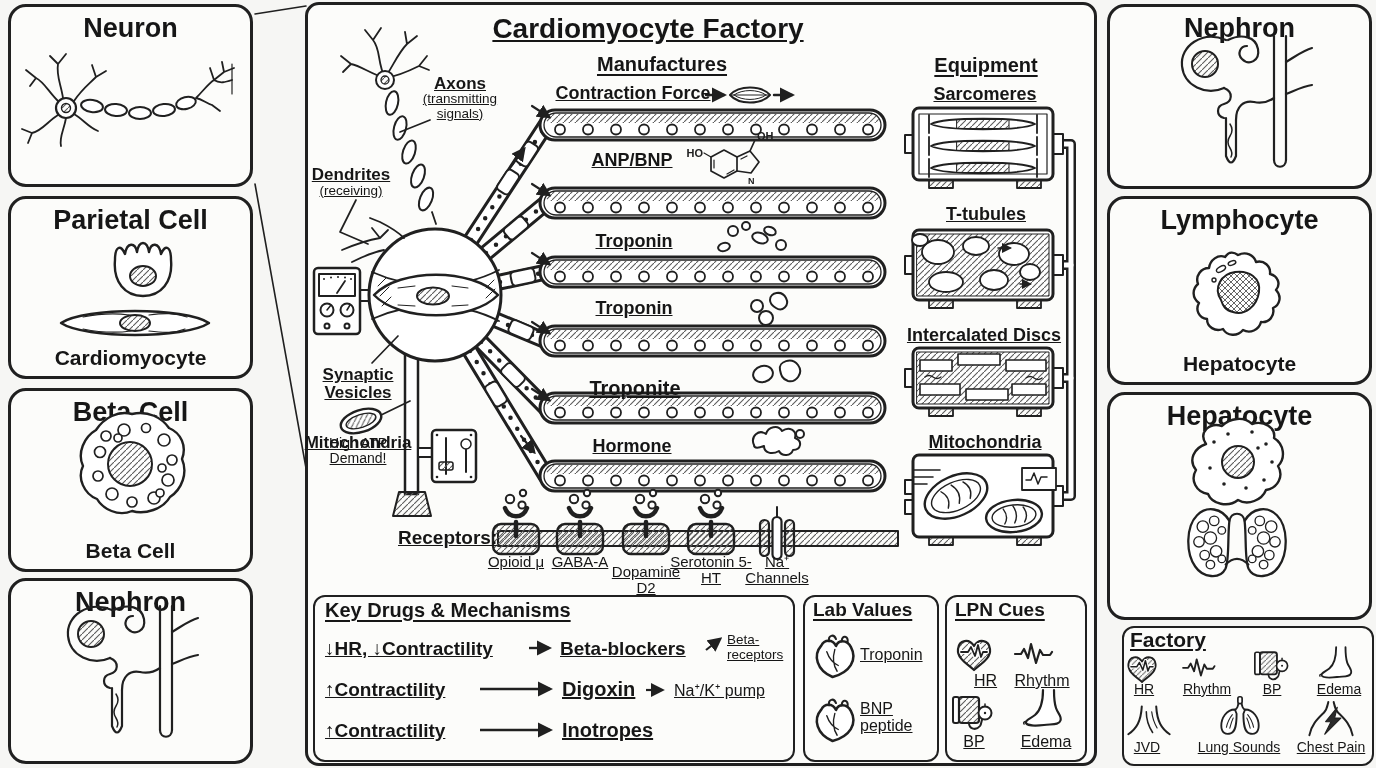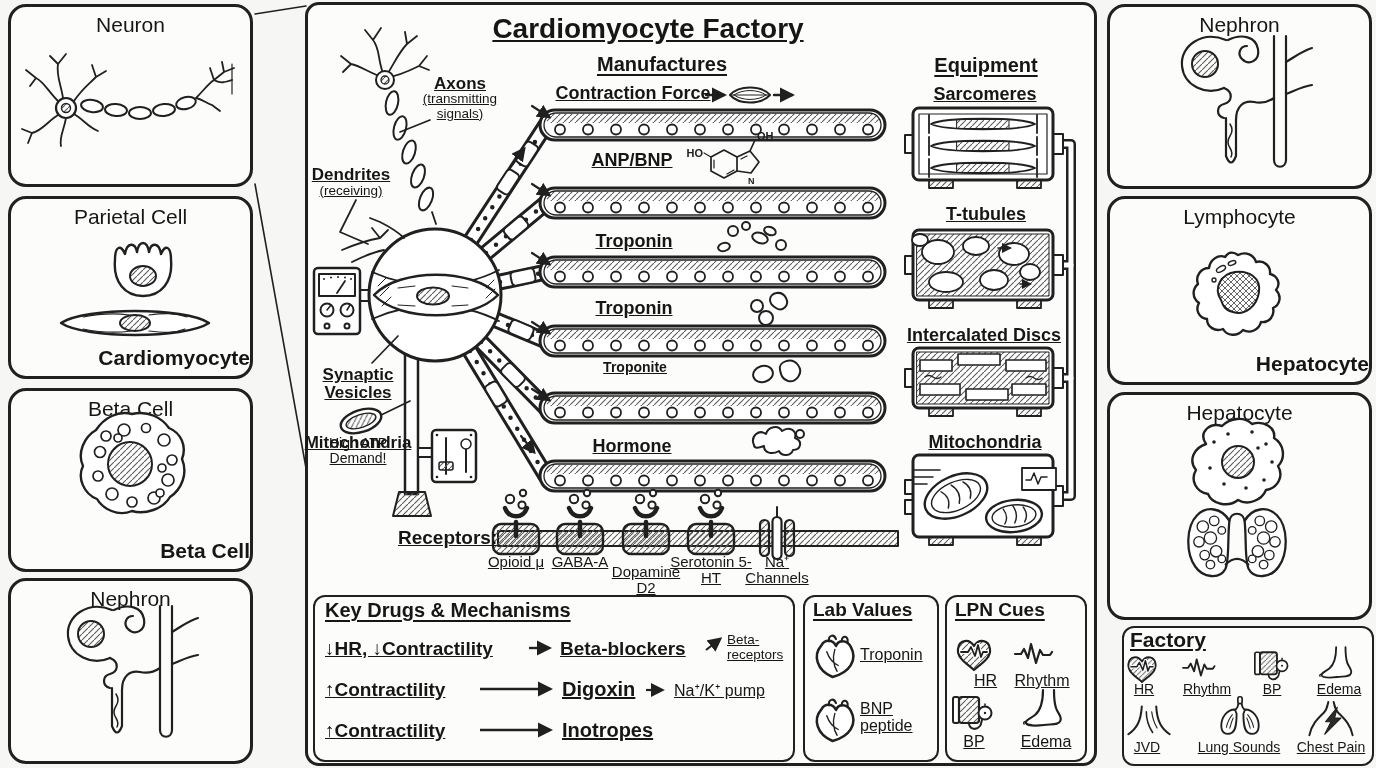--- a/index.html
+++ b/index.html
@@ -6,22 +6,22 @@
   #canvas{position:relative;width:1376px;height:768px;background:#f6f6f4;overflow:hidden;
           font-family:"Liberation Sans",sans-serif;color:#161616;}
   .panel{position:absolute;background:#fcfcfa;border:3px solid #202020;border-radius:18px;box-sizing:border-box;}
   .box{position:absolute;background:#fcfcfa;border:2.5px solid #202020;border-radius:12px;box-sizing:border-box;}
   #art{position:absolute;left:0;top:0;pointer-events:none;}
   .lb{position:absolute;font-weight:700;white-space:nowrap;line-height:1.08;text-decoration:underline;}
   .c{transform:translateX(-50%);text-align:center;}
   .sub{font-weight:400;}
   .w{white-space:normal;}
   .ul{text-decoration:underline;text-underline-offset:3px;text-decoration-thickness:2px;}
-  .pt{position:absolute;top:6px;left:0;right:0;text-align:center;font-size:21px;font-weight:400;}
-  .pb{position:absolute;bottom:6px;left:0;right:0;text-align:right;font-size:21px;font-weight:700;}
+  .pt{position:absolute;top:6px;left:0;right:0;text-align:center;font-size:27px;font-weight:700;}
+  .pb{position:absolute;bottom:6px;left:0;right:0;text-align:center;font-size:21px;font-weight:700;}
   .svgt{font:700 11px "Liberation Sans",sans-serif;fill:#202020;}
 </style>
 </head>
 <body>
 
 <div id="canvas">
 
   <div class="panel" style="left:8px;top:4px;width:245px;height:183px;">
     <div class="pt">Neuron</div>
   </div>
@@ -579,21 +579,21 @@
     </g>
   </svg>
 
   <div class="lb c" style="left:648px;top:14px;font-size:28px;">Cardiomyocyte Factory</div>
 
   <div class="lb c ul" style="left:662px;top:54px;font-size:20px;">Manufactures</div>
   <div class="lb c" style="left:633px;top:84px;font-size:18px;">Contraction Force</div>
   <div class="lb c" style="left:632px;top:151px;font-size:18px;">ANP/BNP</div>
   <div class="lb c" style="left:634px;top:232px;font-size:18px;">Troponin</div>
   <div class="lb c" style="left:634px;top:299px;font-size:18px;">Troponin</div>
-  <div class="lb c" style="left:635px;top:360px;font-size:14px;">Troponite</div>
+  <div class="lb c" style="left:635px;top:378px;font-size:20px;">Troponite</div>
   <div class="lb c" style="left:632px;top:437px;font-size:18px;">Hormone</div>
 
   <div class="lb c ul" style="left:986px;top:55px;font-size:20px;">Equipment</div>
   <div class="lb c" style="left:985px;top:85px;font-size:18px;">Sarcomeres</div>
   <div class="lb c" style="left:986px;top:205px;font-size:18px;">T-tubules</div>
   <div class="lb c" style="left:984px;top:326px;font-size:18px;">Intercalated Discs</div>
   <div class="lb c" style="left:985px;top:433px;font-size:18px;">Mitochondria</div>
 
   <div class="lb c" style="left:460px;top:75px;font-size:17px;">Axons</div>
   <div class="lb c sub w" style="left:460px;top:92px;width:112px;font-size:13.5px;">(transmitting signals)</div>

